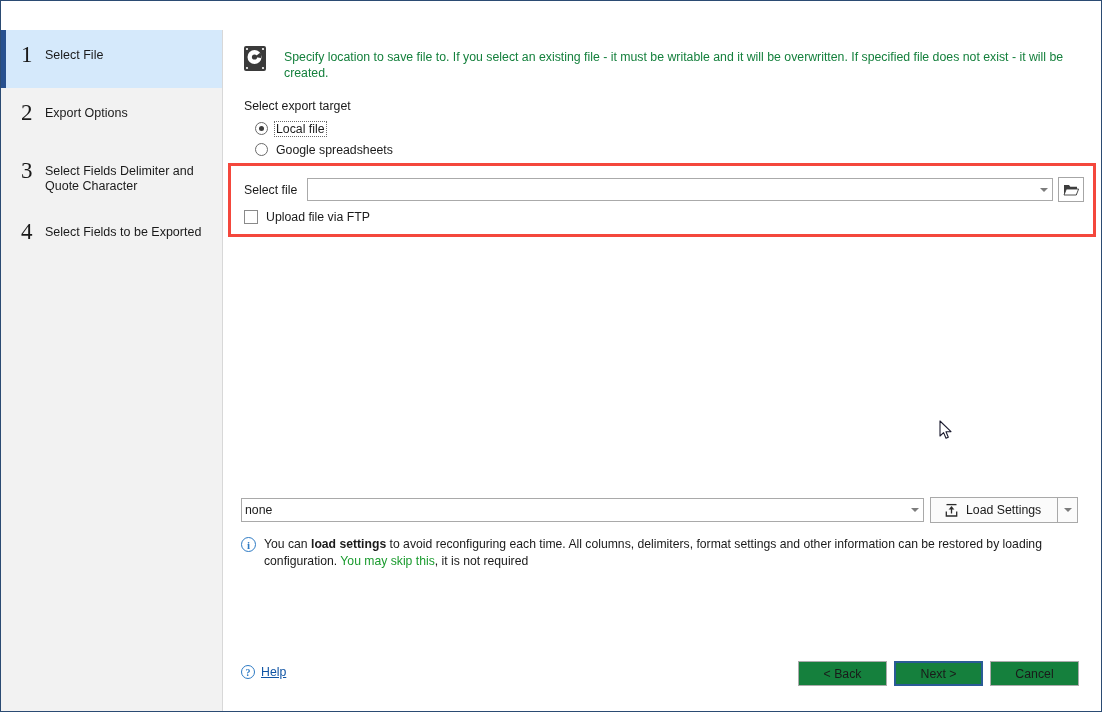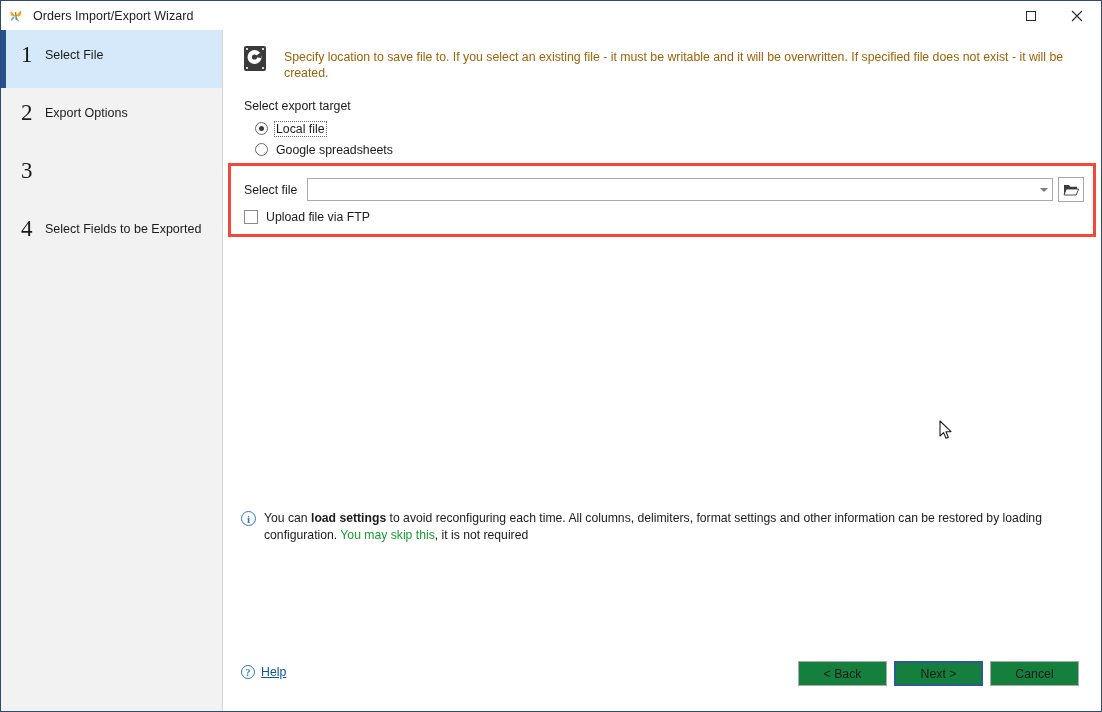--- a/index.html
+++ b/index.html
@@ -106,21 +106,21 @@
     padding: 14px 12px 0 17px;
   }
   #hdd-icon {
     width: 28px; height: 27px;
     flex: none;
     position: relative;
     margin-top: 1px;
   }
   #banner-text {
     font-size: 12.3px;
-    color: #a16207;
+    color: #15803d;
     line-height: 16px;
     margin-left: 15px;
     margin-top: 5px;
   }
 
   
   #target-group { padding: 18px 0 0 20px; }
   #target-title {
     font-size: 12.3px; color: #1a1a1a;
     margin-bottom: 5px;
@@ -340,52 +340,33 @@
     left: 938px; top: 419px;
     width: 14px; height: 21px;
     pointer-events: none;
   }
 </style>
 </head>
 <body>
 
 <div id="window">
 
-  <div id="titlebar">
-    <div id="app-icon">
-      <svg width="16" height="16" viewBox="0 0 16 16">
-        <path d="M7.5 8 L3 3 C2 4.5 2.2 7 4.5 8.5 Z" fill="#f2a81d"></path>
-        <path d="M7.8 8 L12.5 2.5 C14 4 13.6 7 11 8.6 Z" fill="#f2a81d"></path>
-        <path d="M7.4 8.4 L3.6 13 C2.6 11.6 3.4 9.6 6 8.8 Z" fill="#4aa3e0"></path>
-        <path d="M8 8.4 L11.6 13.4 C10 13.6 8.4 12.2 8.2 10 Z" fill="#7ac143"></path>
-        <path d="M7.7 4 L8.2 12" stroke="#4a4a4a" stroke-width="0.9" fill="none"></path>
-      </svg>
-    </div>
-    <div id="title-text">Orders Import/Export Wizard</div>
-    <div class="win-btn" id="btn-max">
-      <div class="sq"></div>
-    </div>
-    <div class="win-btn" id="btn-close">
-      <svg width="12" height="12" viewBox="0 0 12 12">
-        <path d="M1 1 L11 11 M11 1 L1 11" stroke="#2b2b2b" stroke-width="1.1" fill="none"></path>
-      </svg>
-    </div>
-  </div>
 
   <div id="sidebar">
     <div class="step active">
       <div class="step-num">1</div>
       <div class="step-label">Select File</div>
     </div>
     <div class="step">
       <div class="step-num">2</div>
       <div class="step-label">Export Options</div>
     </div>
     <div class="step">
       <div class="step-num">3</div>
+      <div class="step-label">Select Fields Delimiter and Quote Character</div>
     </div>
     <div class="step">
       <div class="step-num">4</div>
       <div class="step-label">Select Fields to be Exported</div>
     </div>
   </div>
 
   <div id="content">
 
     <div id="banner">
@@ -432,20 +413,40 @@
           </svg>
         </div>
       </div>
       <div id="ftp-row">
         <div class="checkbox"></div>
         <div class="cb-label">Upload file via FTP</div>
       </div>
     </div>
 
     <div id="config-section">
+      <div id="config-row">
+        <div id="config-combo">
+          <div id="config-value">none</div>
+          <div class="combo-arrow">
+              <div class="caret"></div>
+            </div>
+        </div>
+        <div id="load-btn">
+          <svg width="15" height="15" viewBox="0 0 15 15">
+            <path d="M2.5 1.6 L12.5 1.6" stroke="#2b2b2b" stroke-width="1.3" fill="none"></path>
+            <path d="M7.5 3.6 L7.5 10.5" stroke="#2b2b2b" stroke-width="1.3" fill="none"></path>
+            <path d="M7.5 3.2 L4.6 6.4 L10.4 6.4 Z" fill="#2b2b2b"></path>
+            <path d="M2.3 8.6 L2.3 13 L12.7 13 L12.7 8.6" stroke="#2b2b2b" stroke-width="1.3" fill="none"></path>
+          </svg>
+          <div id="load-btn-label">Load Settings</div>
+        </div>
+        <div id="load-split">
+          <div class="caret"></div>
+        </div>
+      </div>
       <div id="info-row">
         <div id="info-icon">i</div>
         <div id="info-text">
           <span>You can </span><b>load settings</b><span> to avoid reconfiguring each time. All columns, delimiters, format settings and other information can be restored by loading configuration. </span><span class="green">You may skip this</span><span>, it is not required</span>
         </div>
       </div>
     </div>
 
     <div id="footer">
       <div id="help-link">

